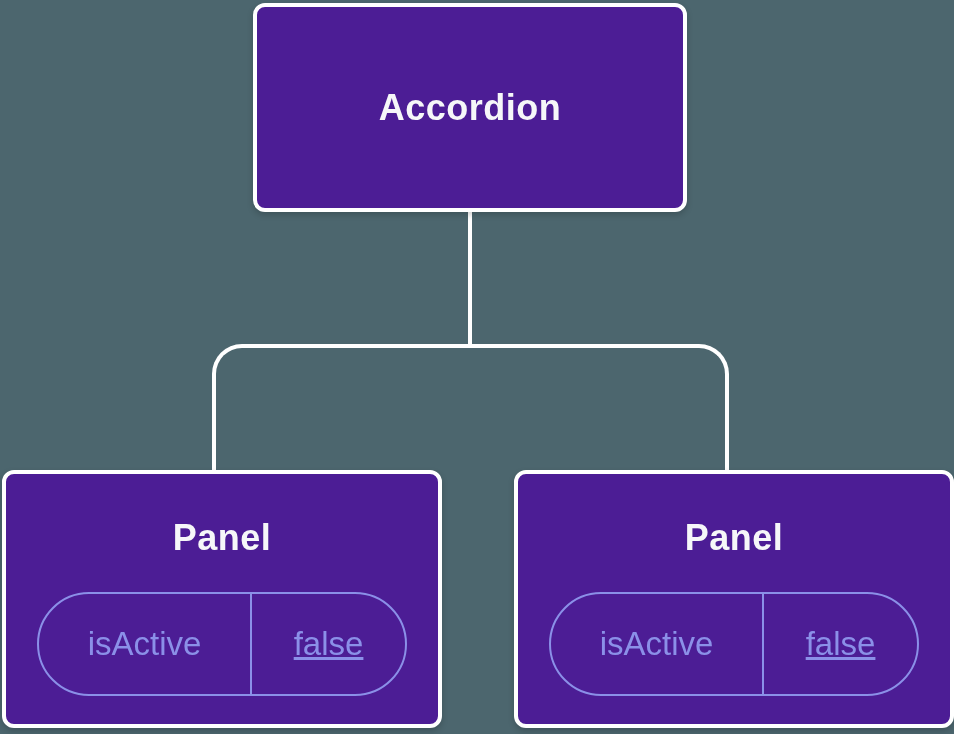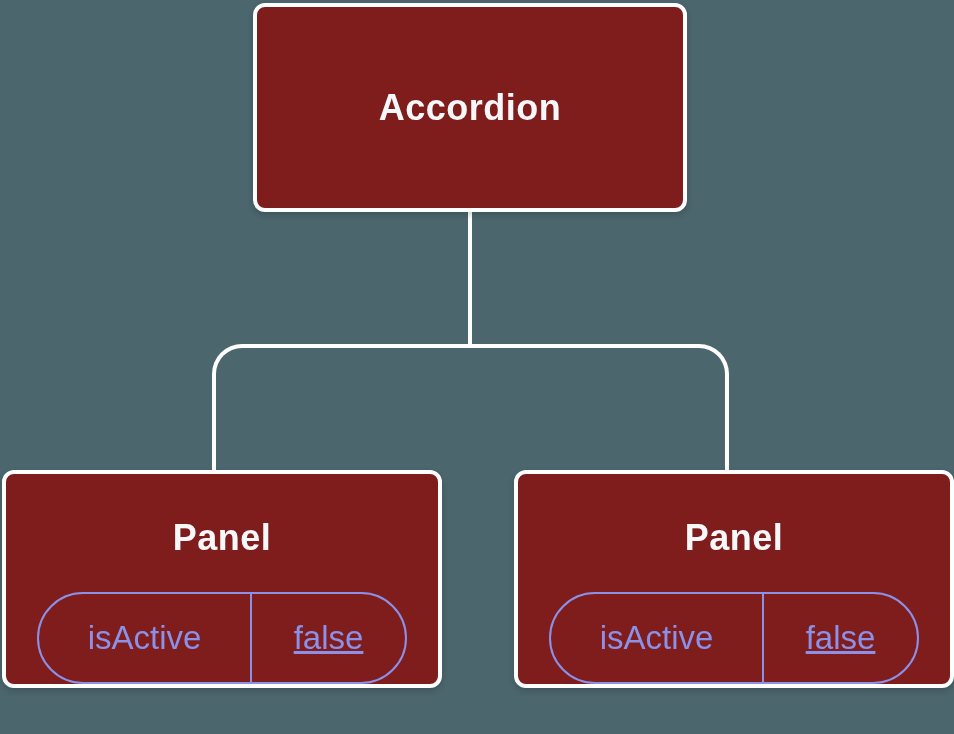--- a/index.html
+++ b/index.html
@@ -11,21 +11,21 @@
     position: relative;
     width: 954px;
     height: 734px;
     background: #4C666E;
     overflow: hidden;
   }
   
   .node {
     position: absolute;
     box-sizing: border-box;
-    background: #7f1d1d;
+    background: #4c1d95;
     border: 4px solid #FFFFFF;
     border-radius: 12px;
     box-shadow: 0 3px 6px rgba(0,0,0,0.18);
   }
   .node-root {
     left: 253px;
     top: 3px;
     width: 434px;
     height: 209px;
     display: flex;
@@ -34,21 +34,21 @@
   }
   .node-label {
     color: #F6F7F9;
     font-size: 36px;
     font-weight: 600;
     letter-spacing: 0.5px;
   }
   .node-panel {
     top: 470px;
     width: 440px;
-    height: 218px;
+    height: 258px;
     display: flex;
     flex-direction: column;
     align-items: center;
   }
   .node-panel-left  { left: 2px; }
   .node-panel-right { left: 514px; }
   .node-panel .node-label {
     margin-top: 42px;
     line-height: 44px;
   }

